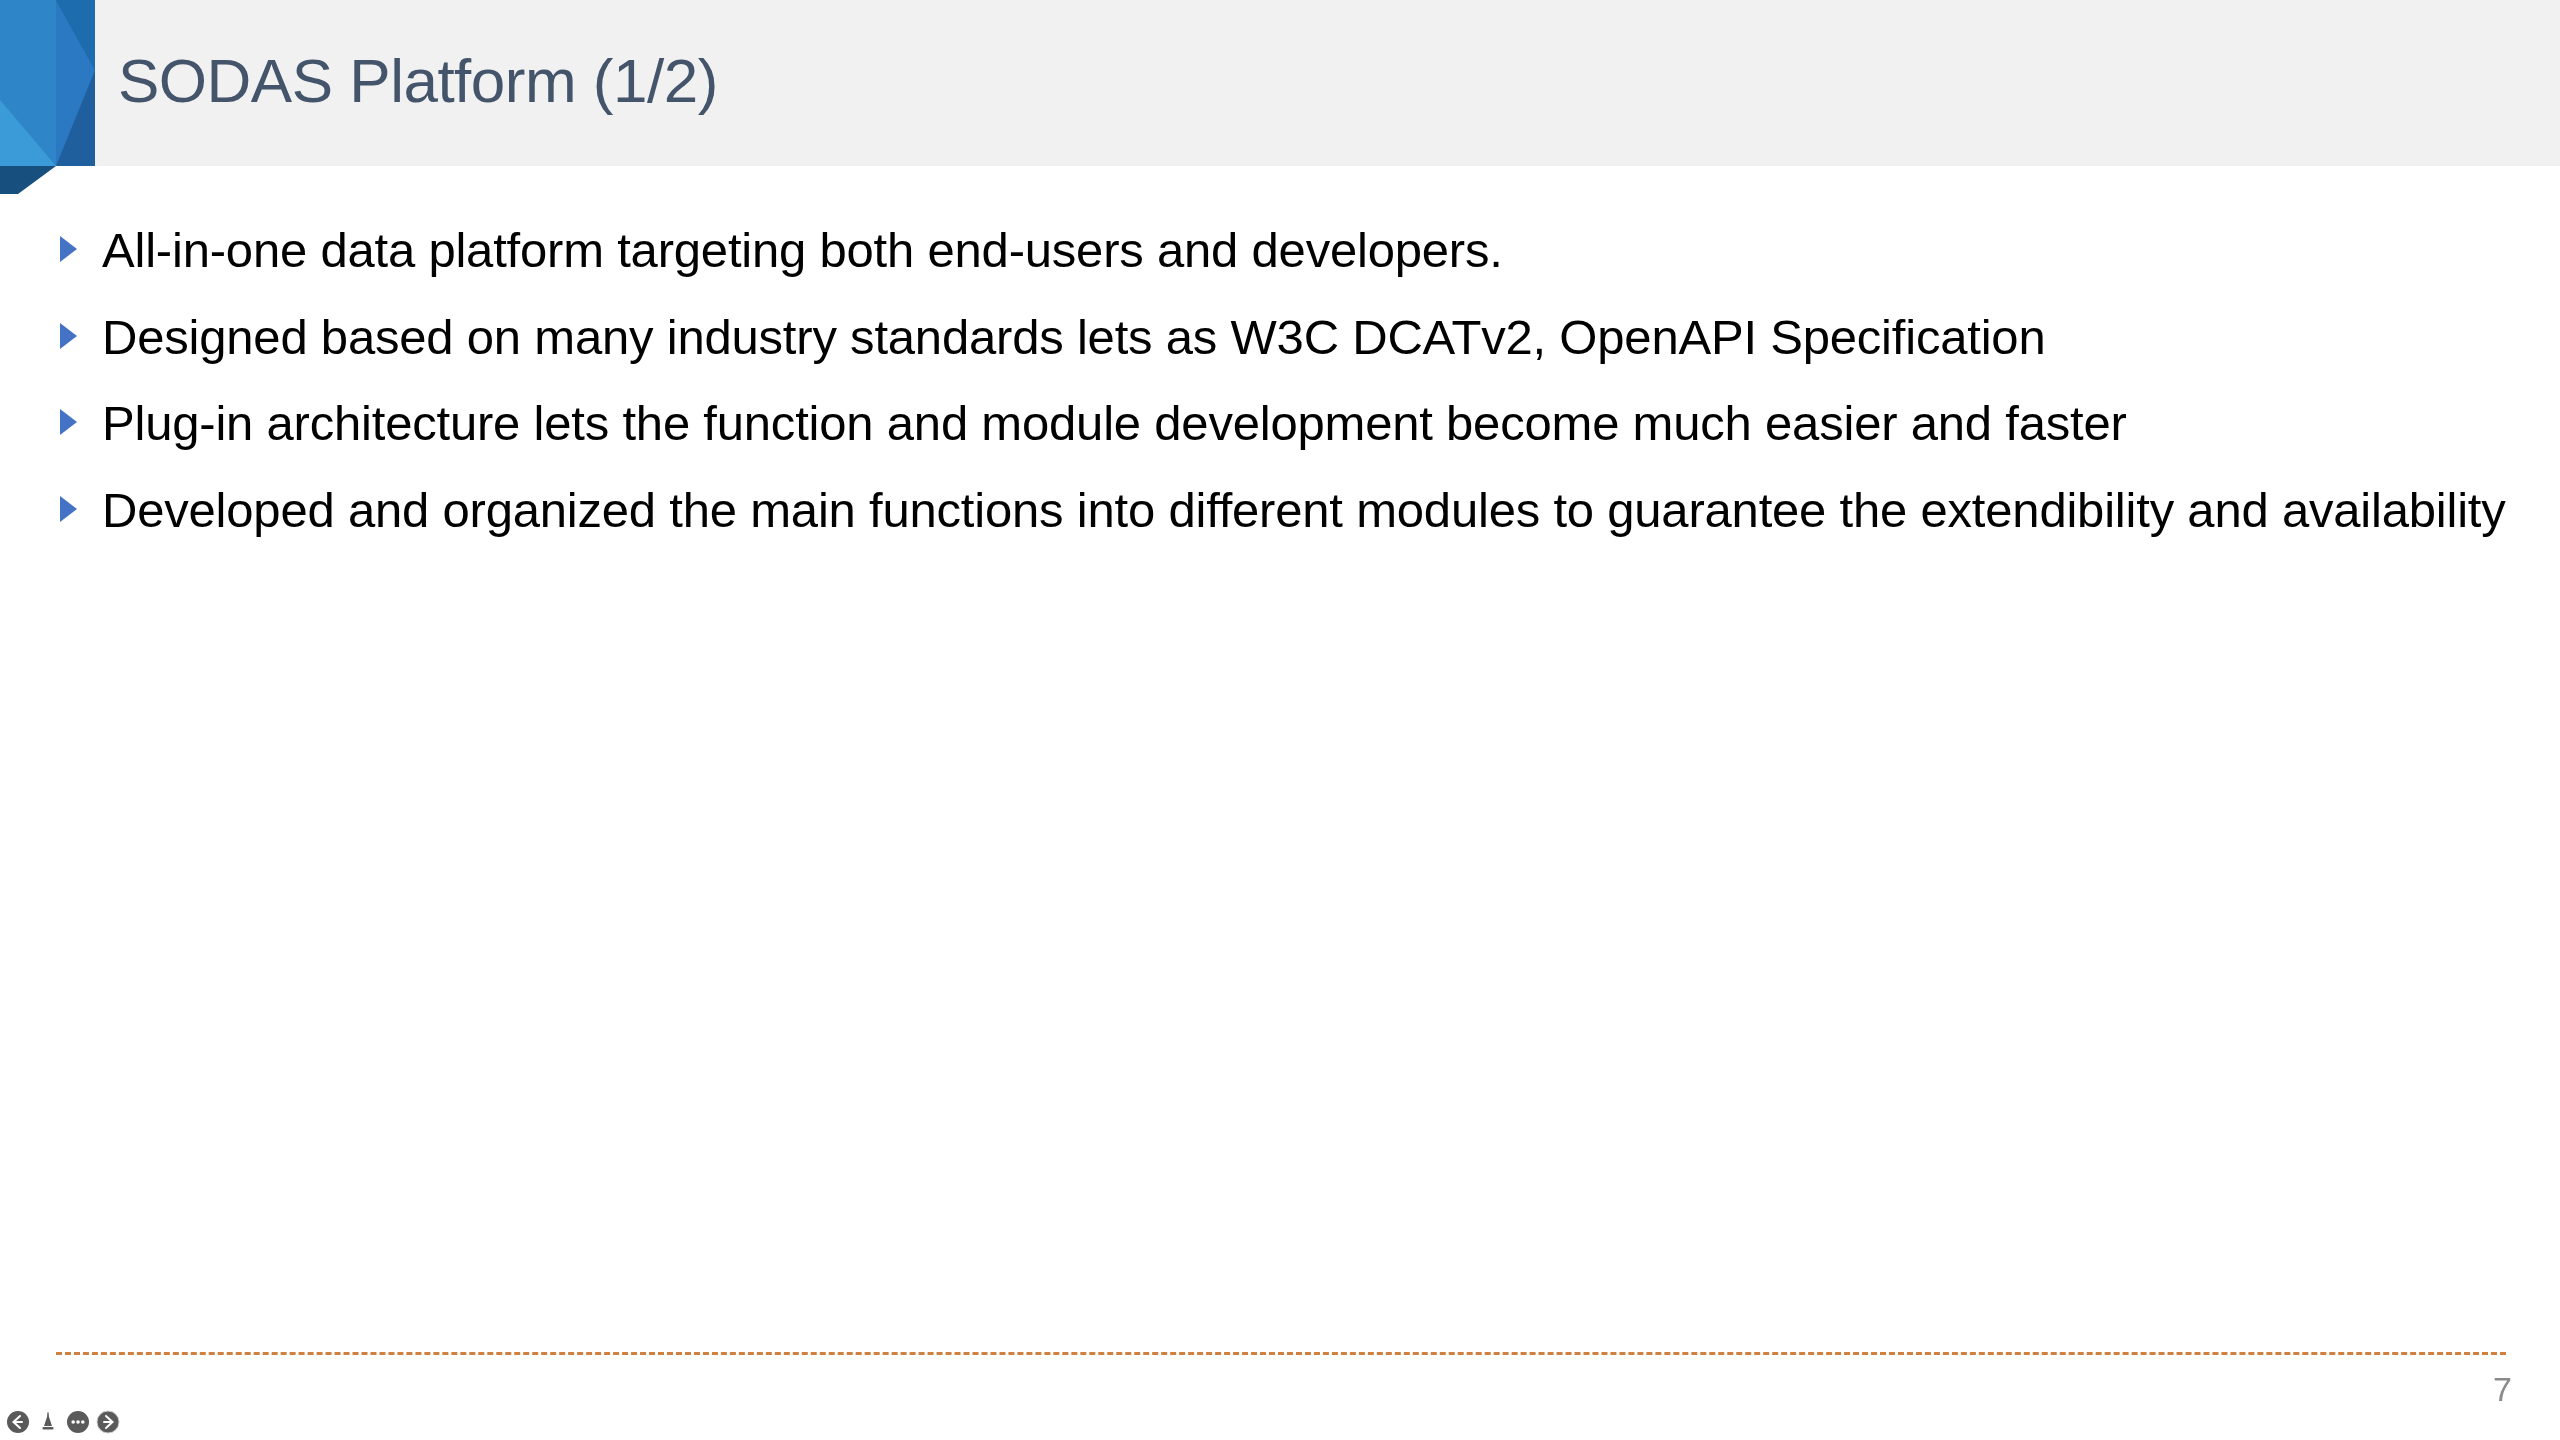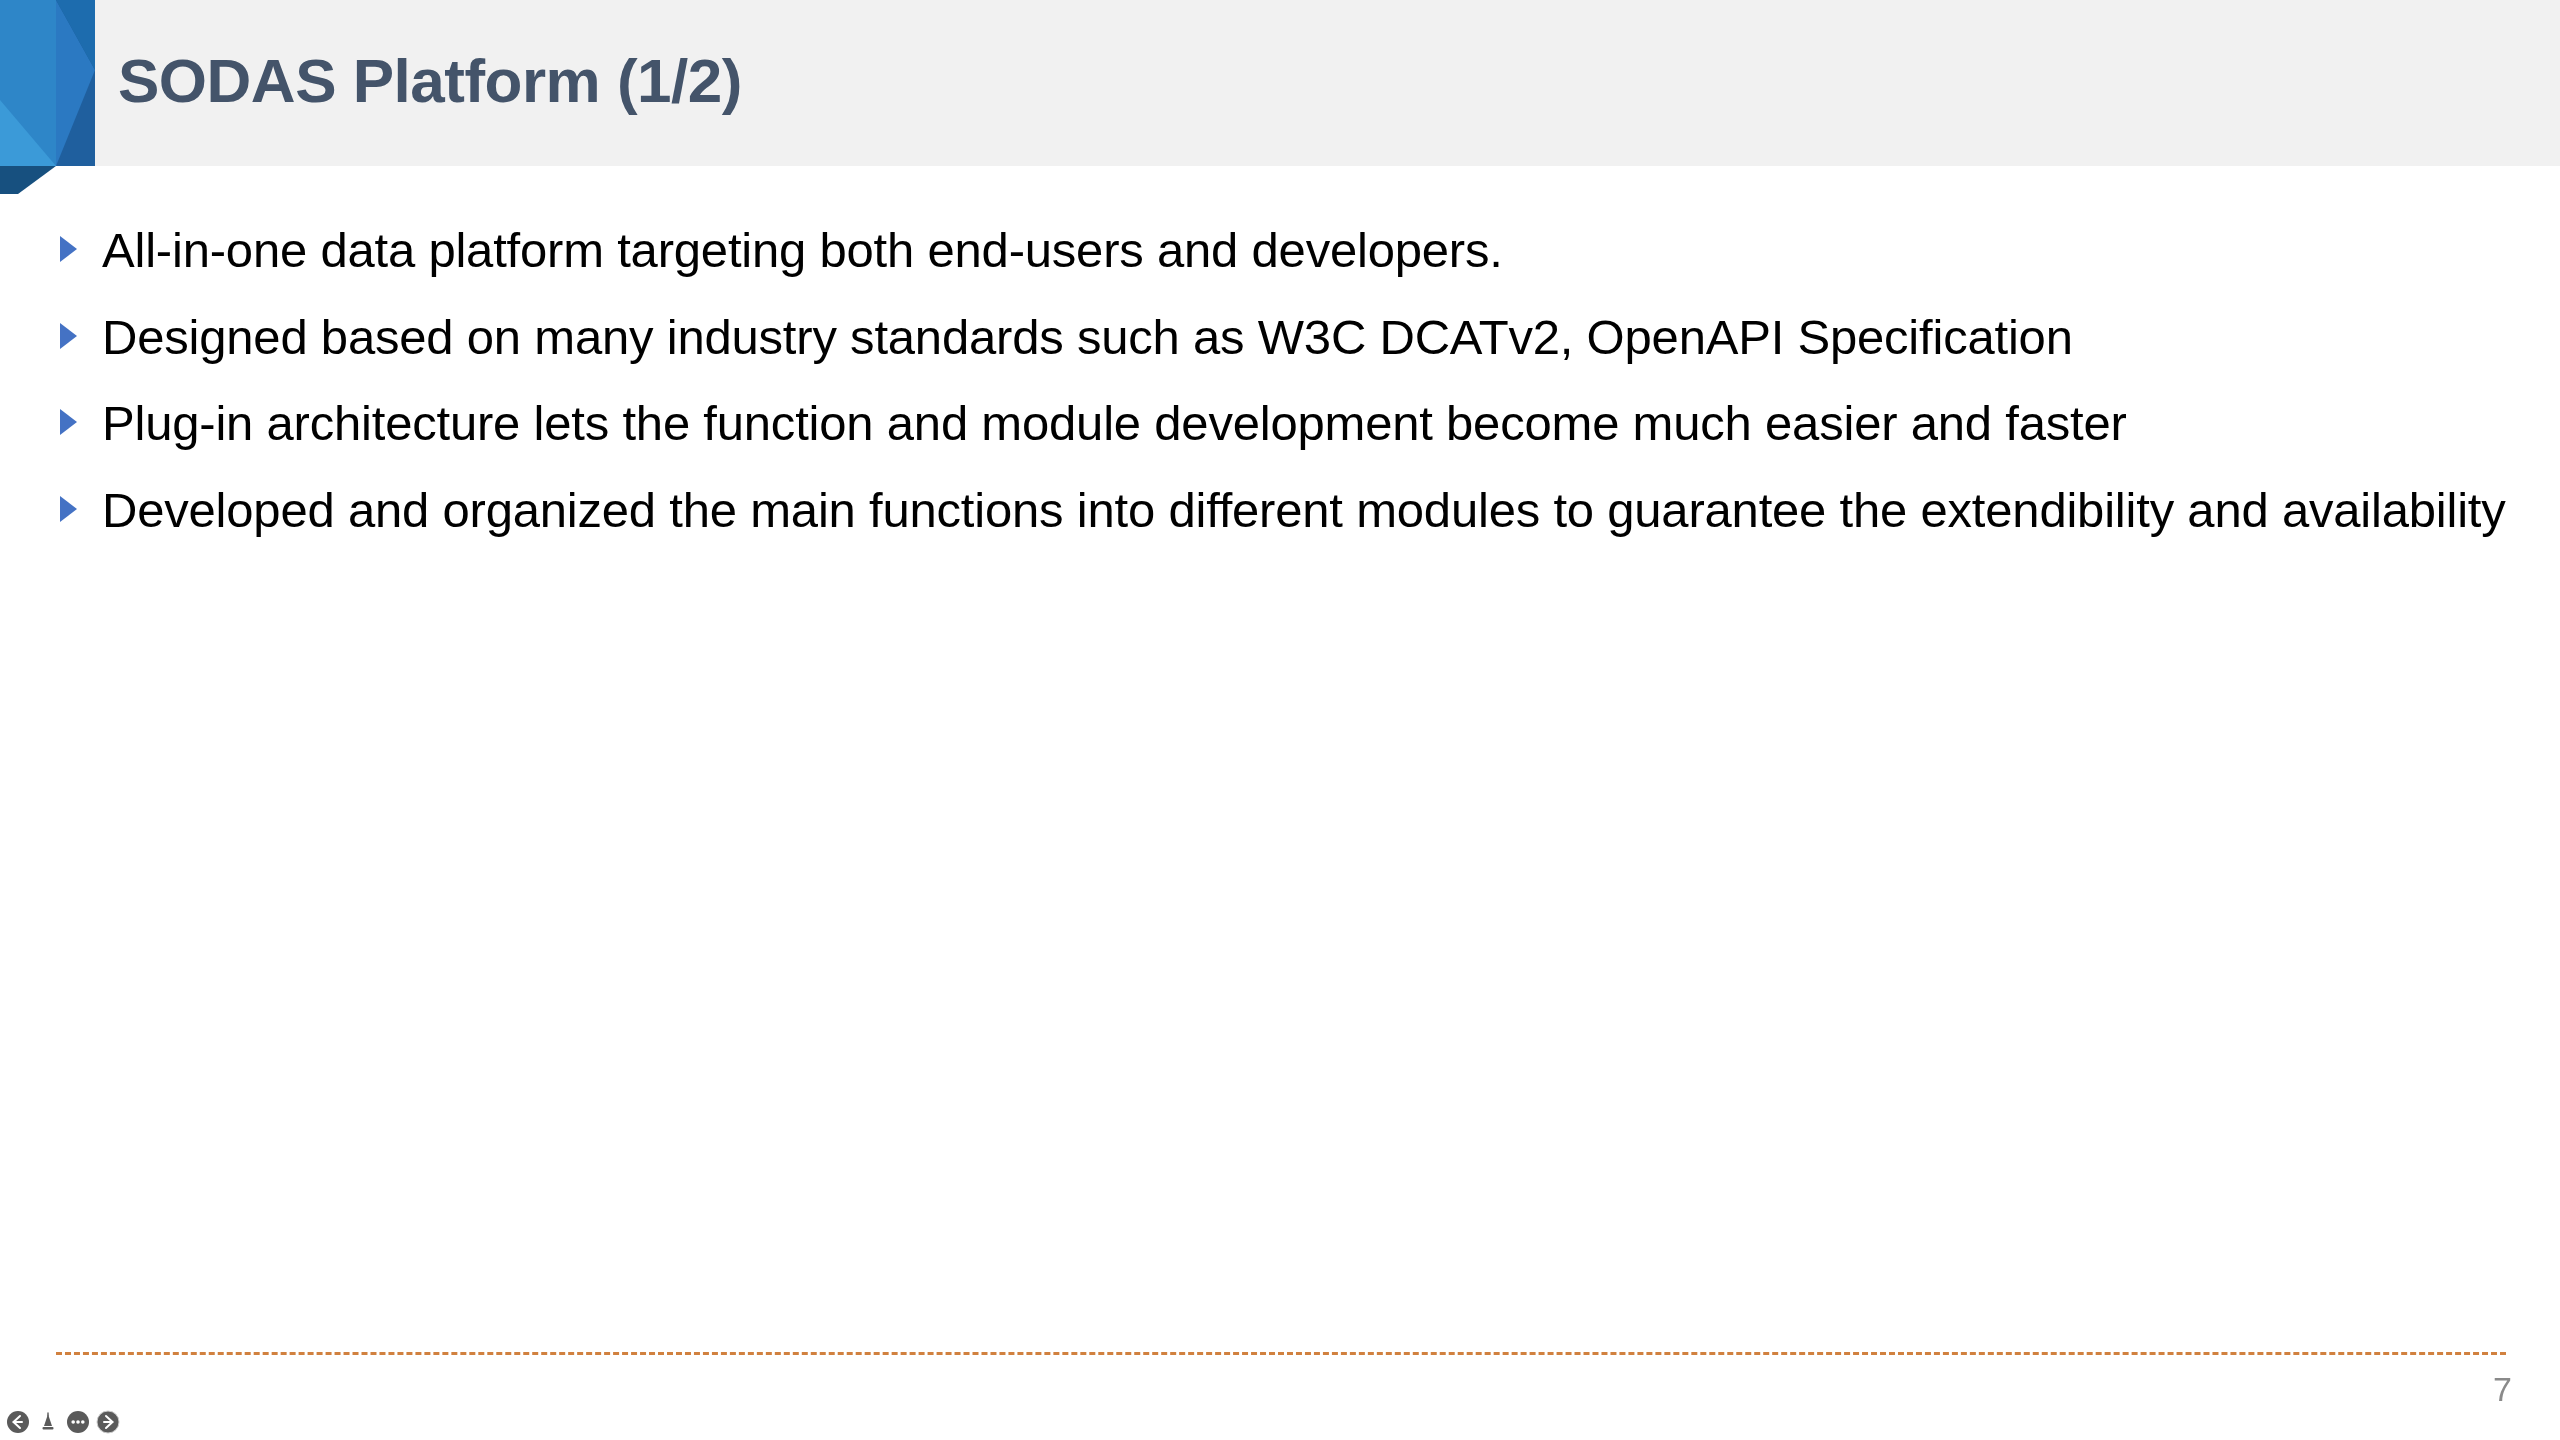--- a/index.html
+++ b/index.html
@@ -46,21 +46,21 @@
   .slide-title {
     position: absolute;
     left: 118px;
     top: 18px;
     width: 2300px;
     height: 124px;
     display: flex;
     align-items: center;
     color: #44546a;
     font-size: 62px;
-    font-weight: bold;
+    font-weight: normal;
     letter-spacing: -0.5px;
     white-space: nowrap;
     z-index: 4;
   }
 
   
   .body-list {
     position: absolute;
     left: 60px;
     top: 218px;
@@ -159,21 +159,21 @@
       <span class="bullet-marker">
         <span class="bullet-tri"></span>
       </span>
       <span class="bullet-text">All-in-one data platform targeting both end-users and developers.</span>
     </div>
 
     <div class="bullet-row">
       <span class="bullet-marker">
         <span class="bullet-tri"></span>
       </span>
-      <span class="bullet-text">Designed based on many industry standards such as W3C DCATv2, OpenAPI Specification</span>
+      <span class="bullet-text">Designed based on many industry standards lets as W3C DCATv2, OpenAPI Specification</span>
     </div>
 
     <div class="bullet-row">
       <span class="bullet-marker">
         <span class="bullet-tri"></span>
       </span>
       <span class="bullet-text">Plug-in architecture lets the function and module development become much easier and faster</span>
     </div>
 
     <div class="bullet-row">

